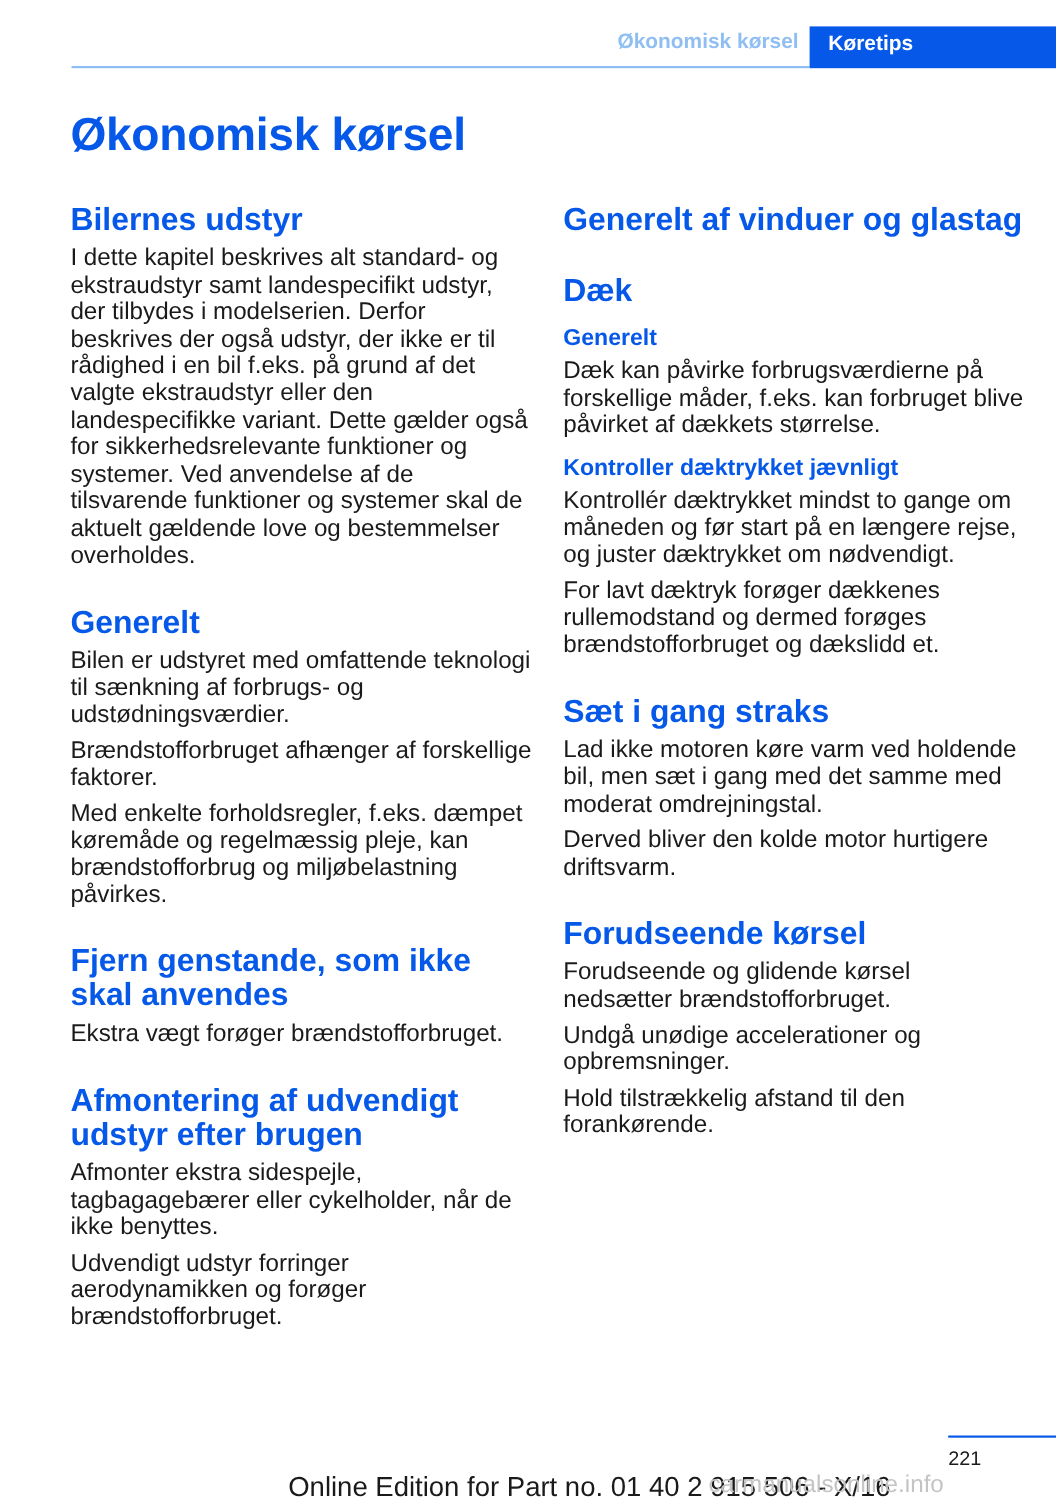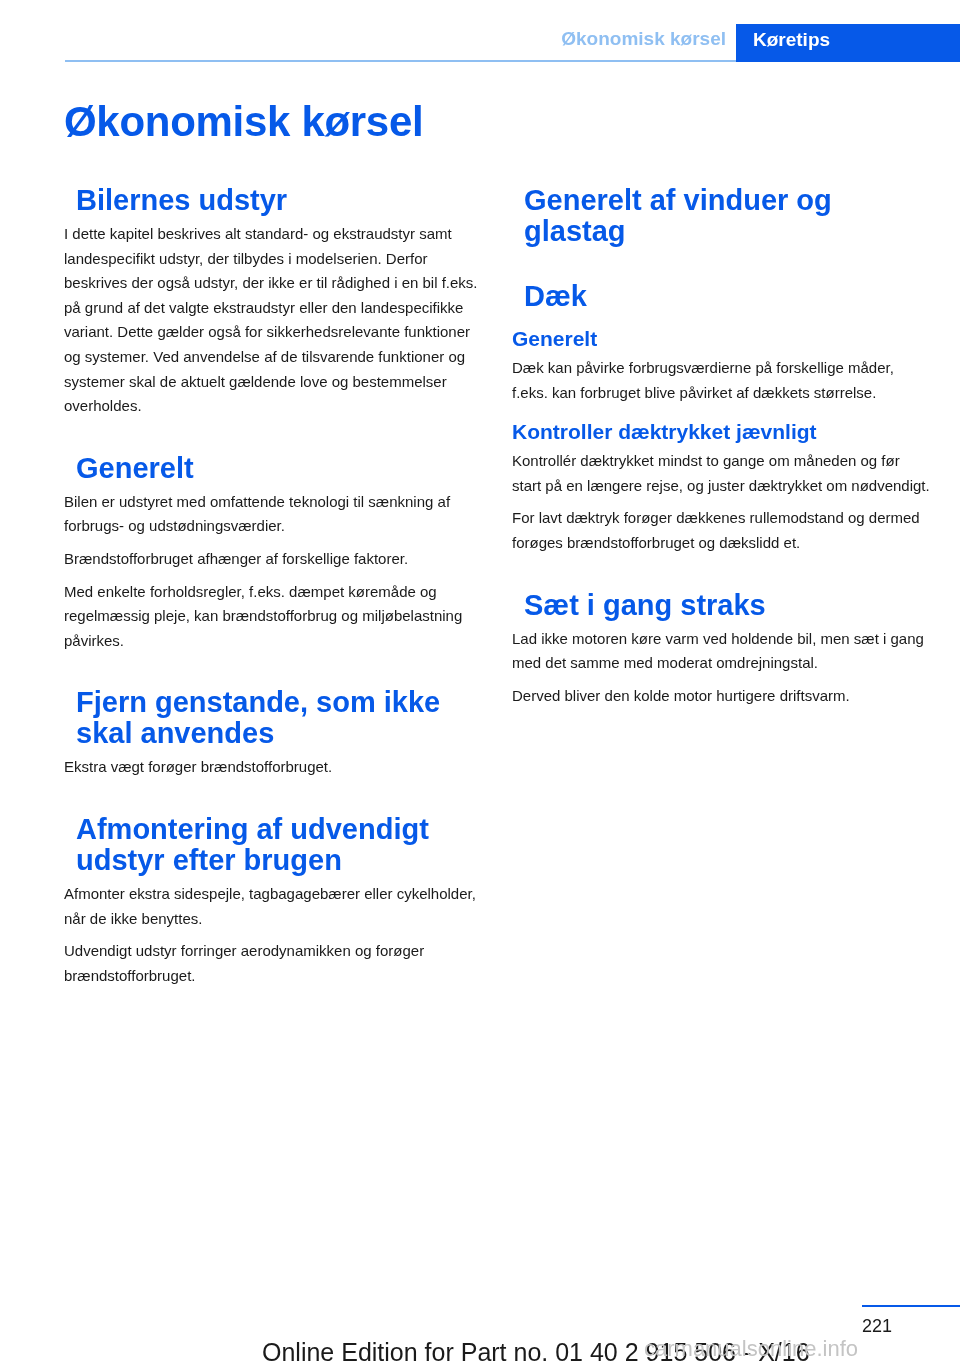--- a/index.html
+++ b/index.html
@@ -20,27 +20,27 @@
     box-sizing: border-box; padding: 5px 0 0 17px;
   }
   .page-title {
     position: absolute; left: 64px; top: 98px; margin: 0;
     font-size: 42px; font-weight: bold; color: #0659e8; letter-spacing: -0.3px;
   }
   .col { position: absolute; top: 185px; width: 420px; }
   .col-left { left: 64px; }
   .col-right { left: 512px; }
   h2 {
-    margin: 0 0 6px 12px; font-size: 29px; line-height: 31px; font-weight: bold; color: #0659e8;
+    margin: 0 0 6px 0; font-size: 29px; line-height: 31px; font-weight: bold; color: #0659e8;
   }
   h3 {
     margin: 0 0 4px 0; font-size: 21px; line-height: 26px; font-weight: bold; color: #0659e8;
   }
   p {
-    margin: 0 0 8px 0; font-size: 15px; line-height: 24.6px; color: #1a1a1a;
+    margin: 0 0 8px 0; font-size: 22px; line-height: 24.6px; color: #1a1a1a;
   }
   .sec { margin-bottom: 34px; }
   .subsec { margin-bottom: 14px; }
   .footer-line {
     position: absolute; left: 862px; top: 1305px; width: 98px; height: 2px; background: #0659e8;
   }
   .page-number {
     position: absolute; left: 862px; top: 1316px; font-size: 18px; color: #1a1a1a;
   }
   .footer-text {
@@ -95,18 +95,24 @@
       <h3>Kontroller dæktrykket jævnligt</h3>
       <p>Kontrollér dæktrykket mindst to gange om måneden og før start på en længere rejse, og juster dæktrykket om nødvendigt.</p>
       <p>For lavt dæktryk forøger dækkenes rullemodstand og dermed forøges brændstofforbruget og dækslidd et.</p>
     </div>
   </div>
   <div class="sec">
     <h2>Sæt i gang straks</h2>
     <p>Lad ikke motoren køre varm ved holdende bil, men sæt i gang med det samme med moderat omdrejningstal.</p>
     <p>Derved bliver den kolde motor hurtigere driftsvarm.</p>
   </div>
+  <div class="sec">
+    <h2>Forudseende kørsel</h2>
+    <p>Forudseende og glidende kørsel nedsætter brændstofforbruget.</p>
+    <p>Undgå unødige accelerationer og opbremsninger.</p>
+    <p>Hold tilstrækkelig afstand til den forankørende.</p>
+  </div>
 </div>
 
 <div class="footer-line"></div>
 <div class="page-number">221</div>
 <div class="footer-text">Online Edition for Part no. 01 40 2 915 506 - X/16</div>
 <div class="watermark">carmanualsonline.info</div>
 
 </body></html>

